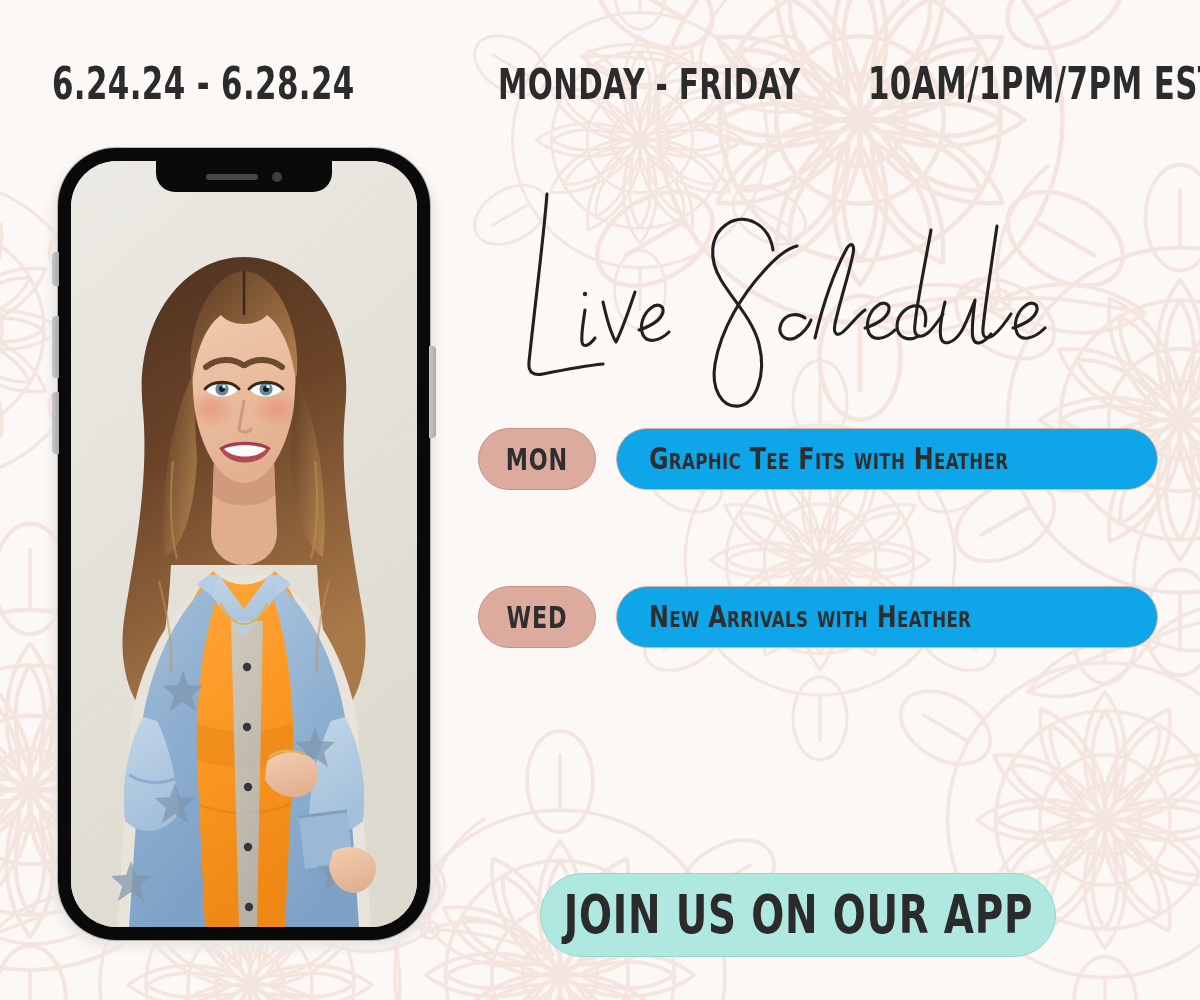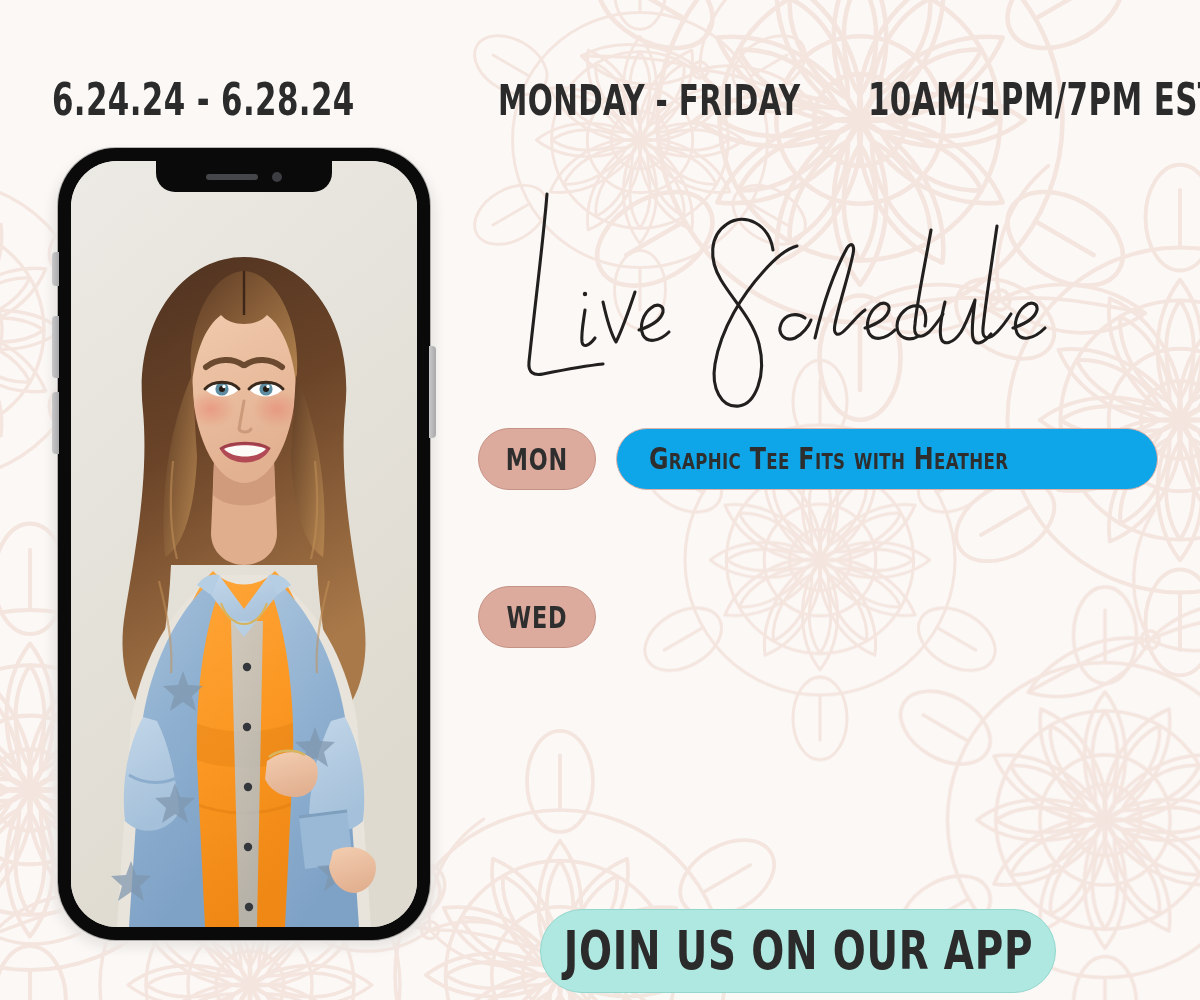--- a/index.html
+++ b/index.html
@@ -22,21 +22,21 @@
   #bg-pattern {
     position: absolute;
     inset: 0;
     z-index: 0;
     pointer-events: none;
   }
 
   
   .header {
     position: absolute;
-    top: 16px; left: 0;
+    top: 0; left: 0;
     width: 1024px;
     height: 130px;
     z-index: 5;
   }
   .hdr-text {
     position: absolute;
     color: #2b2b2b;
     font-family: "Liberation Sans Narrow", "DejaVu Sans Condensed", "Liberation Sans", sans-serif;
     font-weight: 700;
     font-size: 44px;
@@ -189,21 +189,21 @@
     line-height: 1;
     transform: scaleX(0.88);
     transform-origin: left center;
     white-space: nowrap;
   }
 
   
   #cta-button {
     position: absolute;
     left: 540px;
-    top: 909px;
+    top: 873px;
     width: 516px;
     height: 84px;
     background: #aee8e0;
     border: 1.5px solid #93d6cd;
     border-radius: 42px;
     display: flex;
     align-items: center;
     justify-content: center;
     z-index: 5;
     cursor: pointer;
@@ -530,20 +530,23 @@
     </div>
   </div>
 
   <div class="sched-row">
   </div>
 
   <div class="sched-row">
     <div class="day-pill">
       <span class="day-label">WED</span>
     </div>
+    <div class="title-pill">
+      <span class="title-label">New Arrivals with Heather</span>
+    </div>
   </div>
 
   <div class="sched-row">
   </div>
 
   <div class="sched-row">
   </div>
 
 </div>
 

